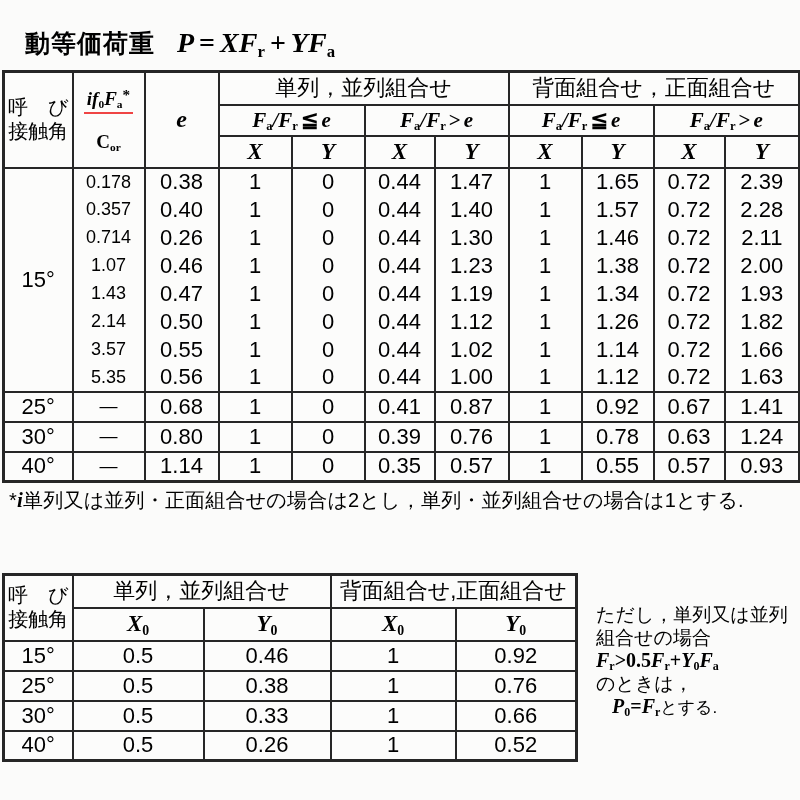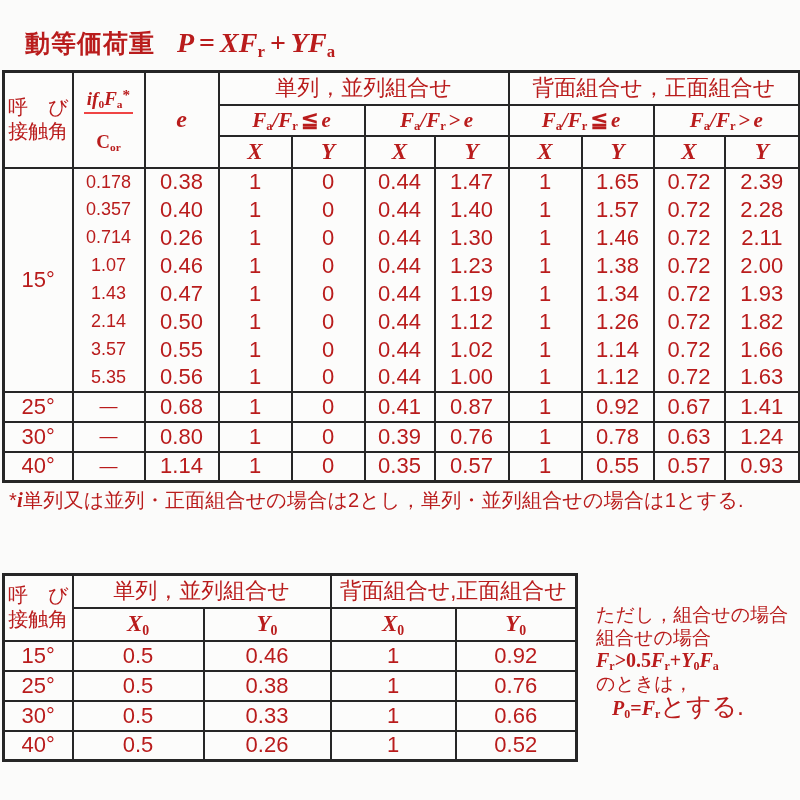--- a/index.html
+++ b/index.html
@@ -1,18 +1,18 @@
 <!DOCTYPE html>
 <html><head>
 <meta charset="utf-8">
 <style>
   html,body{margin:0;padding:0;background:#ffffff;}
   .canvas{
     position:relative;width:800px;height:800px;background:#fbfbfa;
-    font-family:"Liberation Sans",sans-serif;color:#b91c1c;overflow:hidden;
+    font-family:"Liberation Sans",sans-serif;color:#000000;overflow:hidden;
   }
   
   .sec-title{position:absolute;display:flex;align-items:baseline;}
   .sec-title .kanji{font-size:25px;font-weight:bold;letter-spacing:1px;}
   .math{font-family:"Liberation Serif",serif;font-style:italic;font-weight:bold;}
   .it{font-style:italic;}
   .op{font-style:normal;padding:0 5px;}
   .opt{font-style:normal;padding:0 1px;}
   .sb{font-size:60%;font-style:normal;line-height:0;vertical-align:baseline;position:relative;top:0.28em;}
   .title-formula{font-size:28px;margin-left:22px;}
@@ -43,21 +43,21 @@
   td.angle{font-size:22px;}
   tr.r15 td{border-top:none;border-bottom:none;}
   
   .footnote{position:absolute;left:9px;top:487px;width:788px;font-size:20px;white-space:nowrap;letter-spacing:0.2px;}
   .fn-i{font-size:21px;}
   
   .sidenote{position:absolute;left:596px;top:603px;width:202px;font-size:19px;line-height:23px;}
   .snf{font-family:"Liberation Serif",serif;font-weight:bold;font-size:20px;}
   .snf .nrm{font-style:normal;}
   .snl5{padding-left:16px;}
-  .snl5 .tail{font-family:"Liberation Sans",sans-serif;font-weight:normal;font-size:25px;}
+  .snl5 .tail{font-family:"Liberation Sans",sans-serif;font-weight:normal;font-size:17px;}
 </style>
 </head>
 <body>
 
 <div class="canvas">
 
   <div class="sec-title" style="left:25px;top:27px;">
     <span class="kanji">動等価荷重</span>
     <span class="math title-formula"><span class="it">P</span><span class="op">=</span><span class="it">XF</span><sub class="sb">r</sub><span class="op">+</span><span class="it">YF</span><sub class="sb">a</sub></span>
   </div>
@@ -302,20 +302,20 @@
           <td class="angle">40°</td>
           <td class="val">0.5</td>
           <td class="val">0.26</td>
           <td class="val">1</td>
           <td class="val">0.52</td>
         </tr>
       </tbody>
   </table>
 
   <div class="sidenote">
-    <div>ただし，組合せの場合</div>
+    <div>ただし，単列又は並列</div>
     <div>組合せの場合</div>
     <div class="snf"><span class="it">F</span><sub class="sb">r</sub><span class="nrm">&gt;</span><span class="nrm">0.5</span><span class="it">F</span><sub class="sb">r</sub><span class="nrm">+</span><span class="it">Y</span><sub class="sb">0</sub><span class="it">F</span><sub class="sb">a</sub></div>
     <div>のときは，</div>
     <div class="snl5"><span class="snf"><span class="it">P</span><sub class="sb">0</sub><span class="nrm">=</span><span class="it">F</span><sub class="sb">r</sub></span><span class="tail">とする.</span></div>
   </div>
 
 </div>
 
 </body></html>

